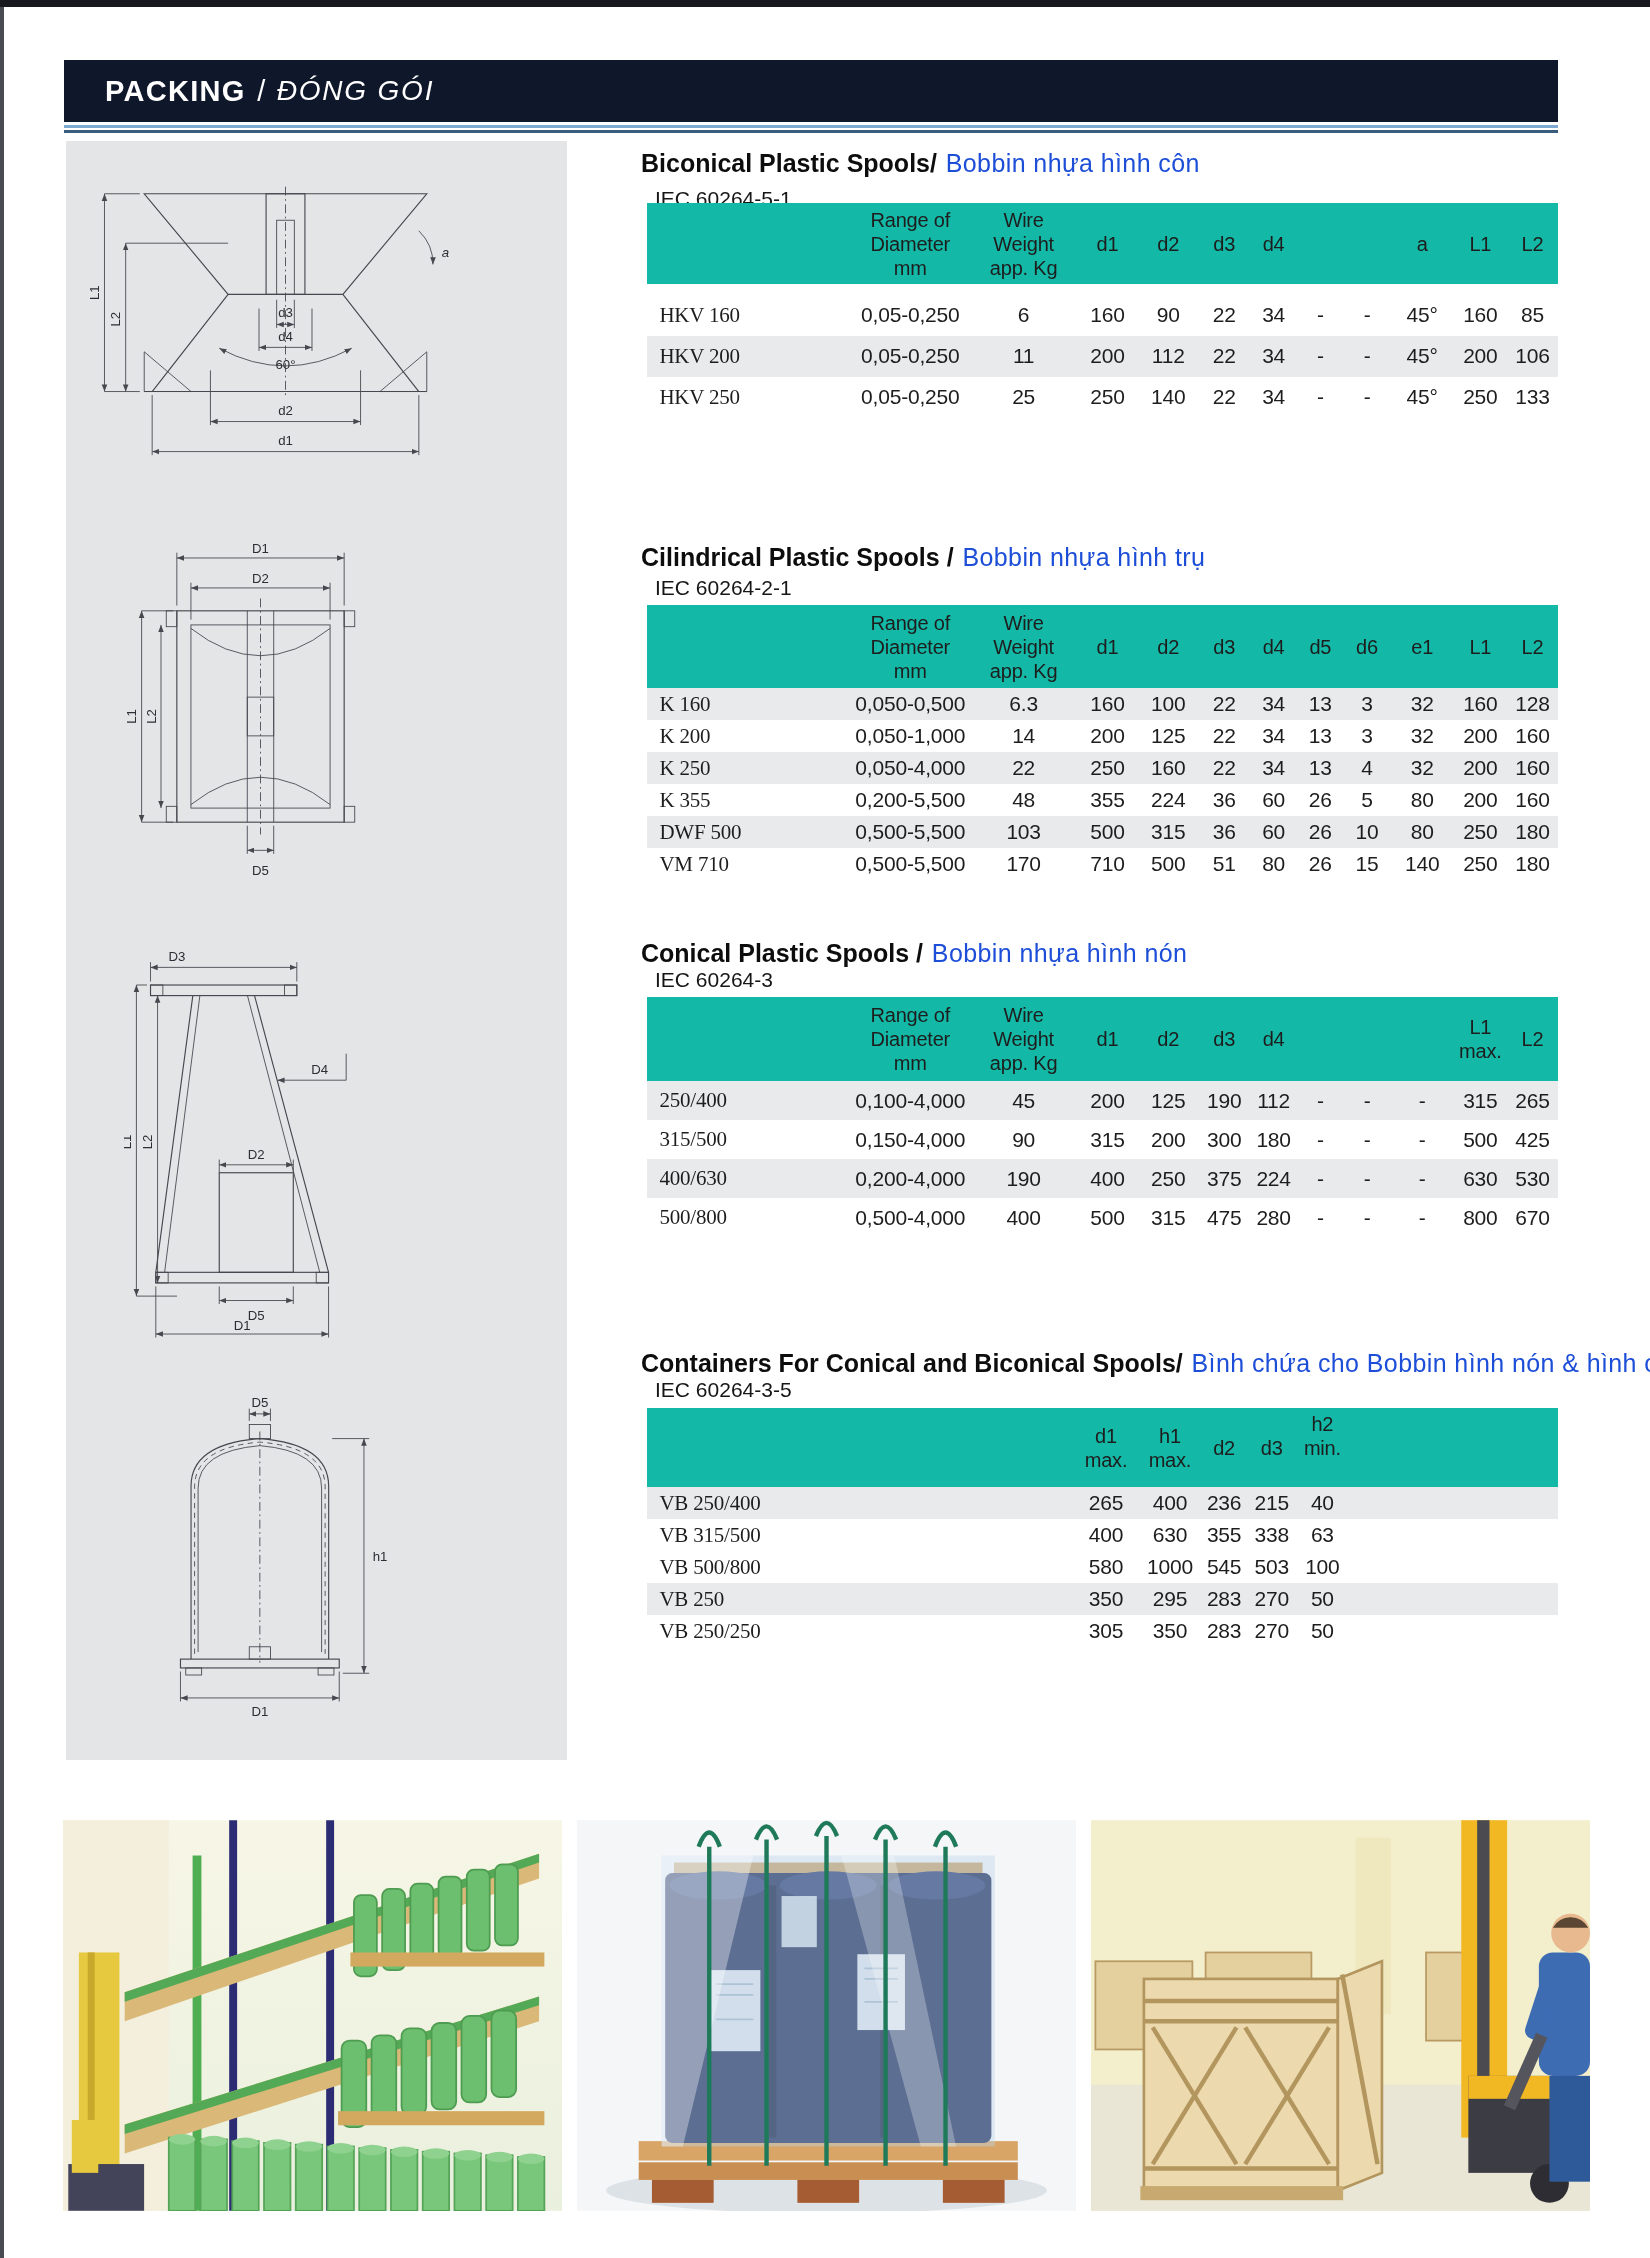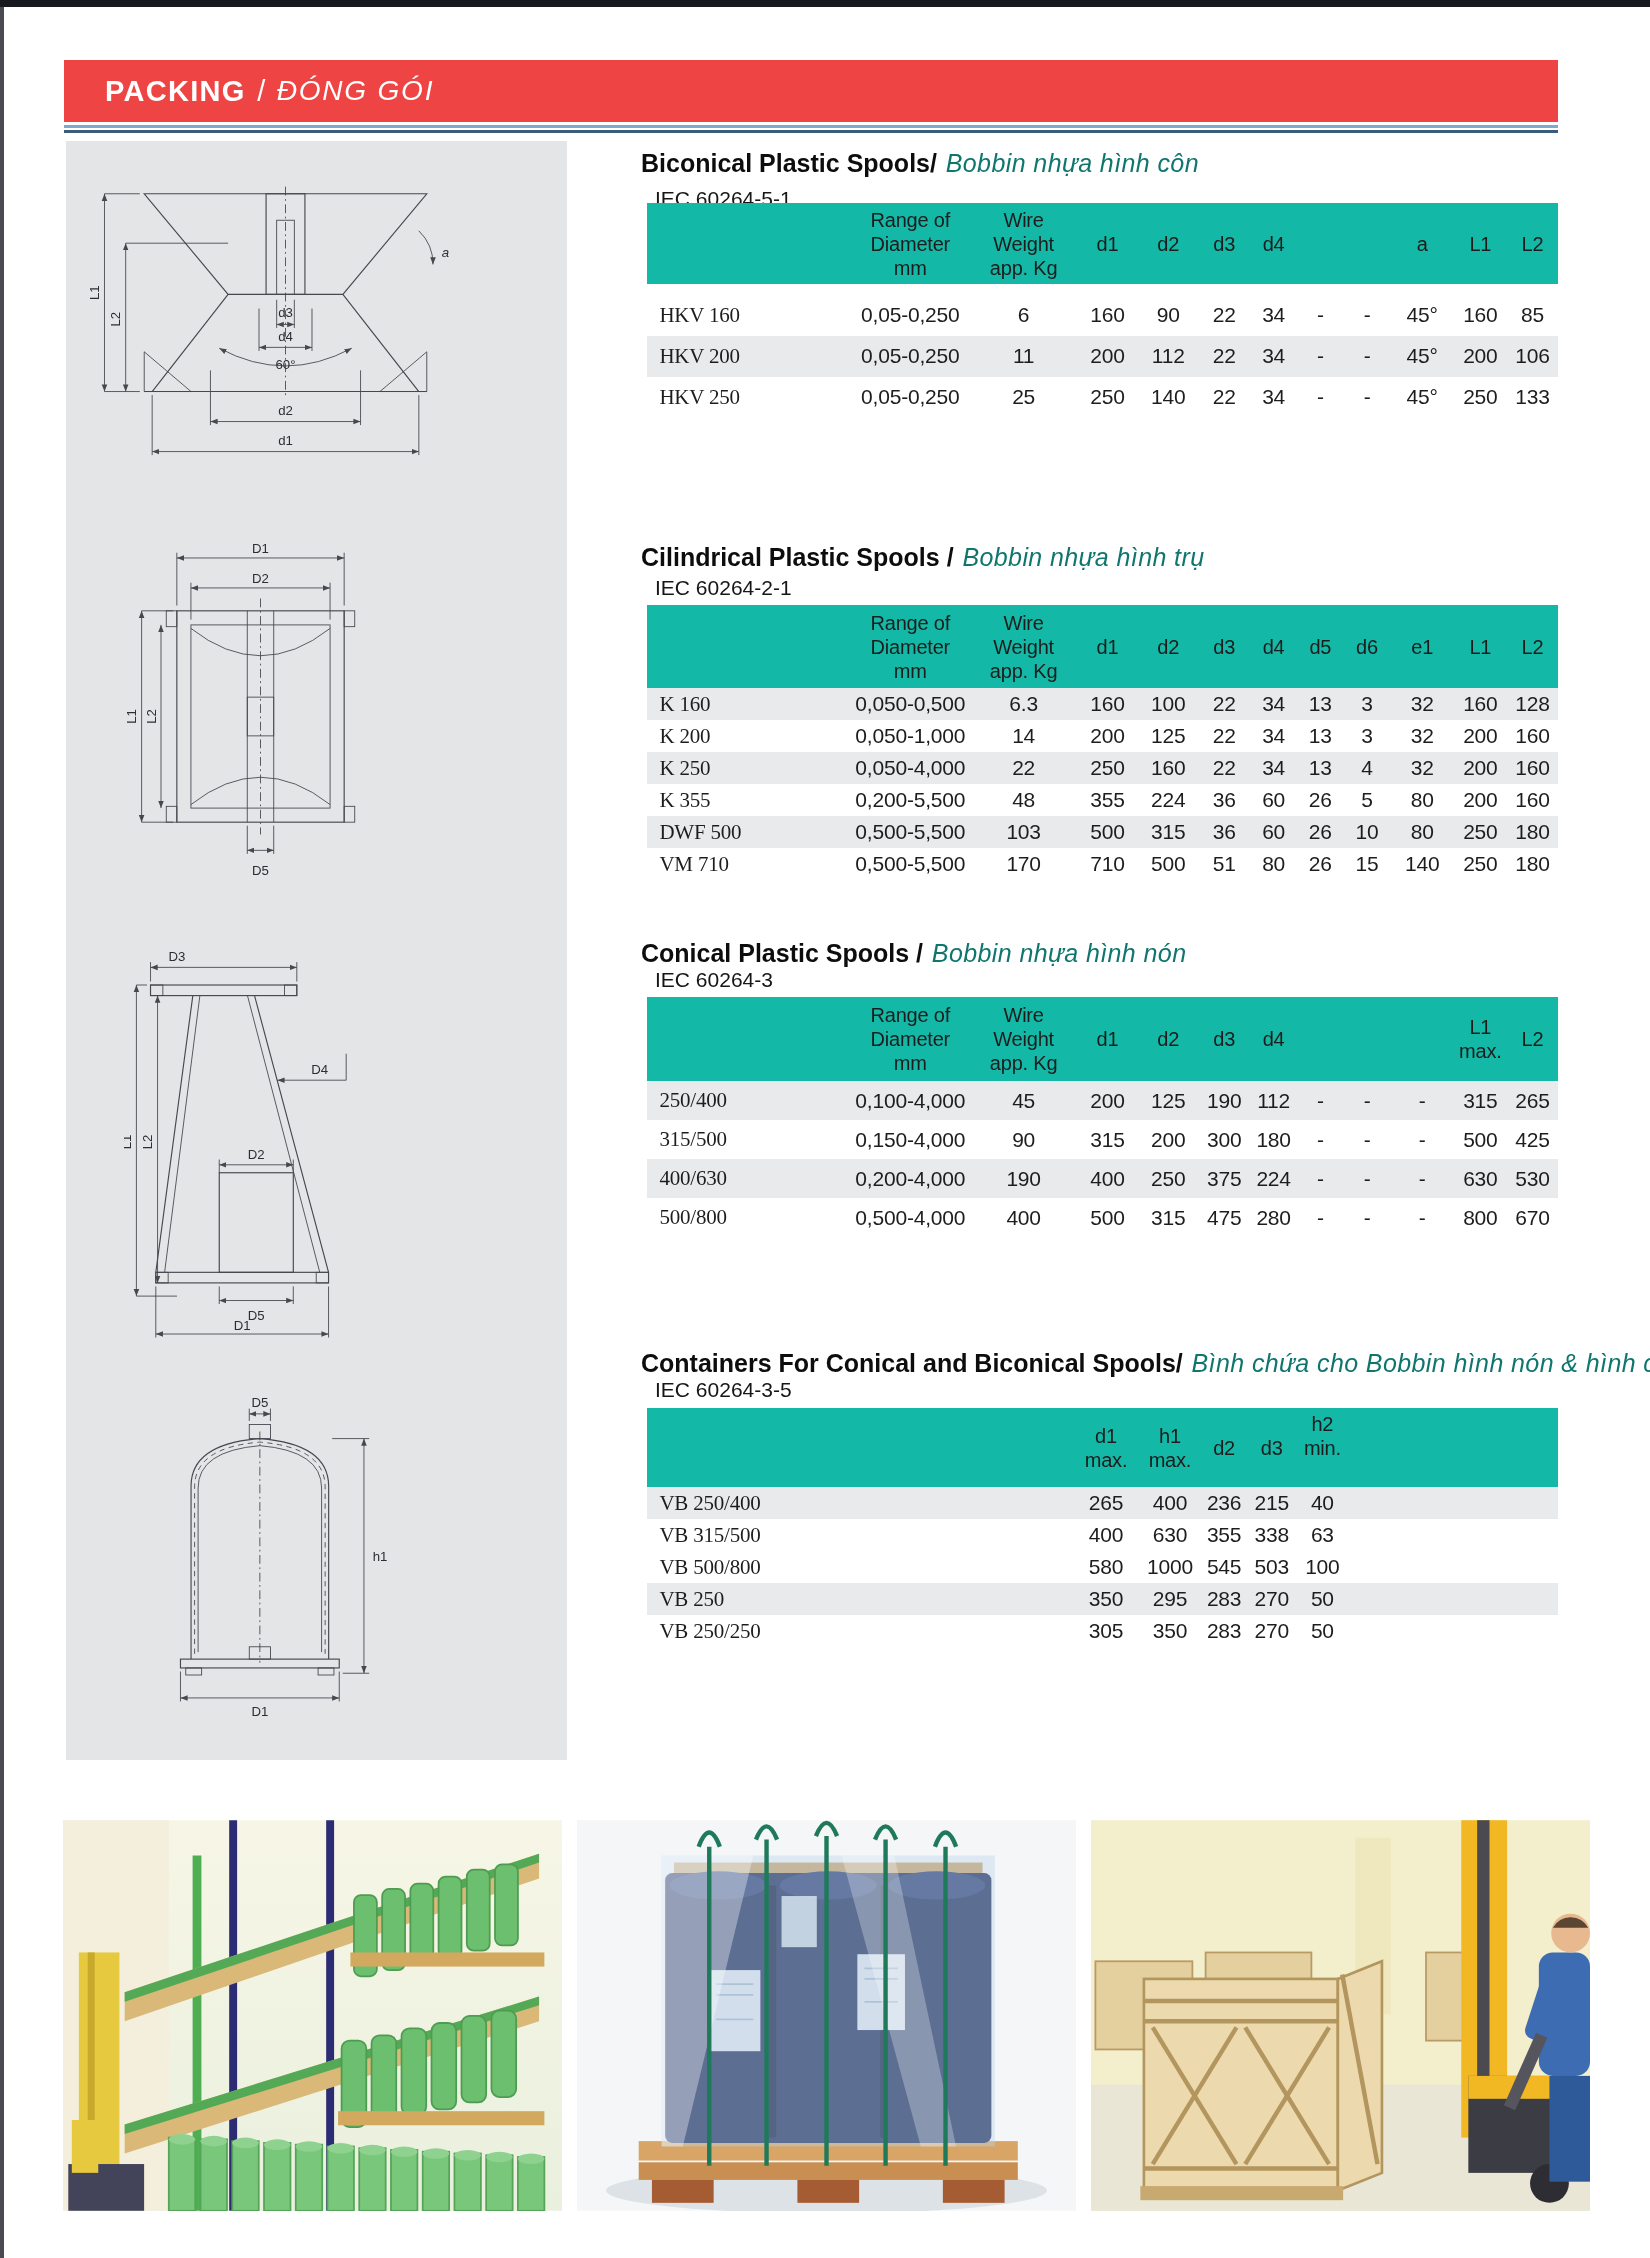--- a/index.html
+++ b/index.html
@@ -2,39 +2,39 @@
 <html style="font-size:14px"><head>
 <meta charset="utf-8">
 <style>
   html,body{margin:0;padding:0;background:#fff;}
   .page{position:relative;width:1651px;height:2258px;background:#ffffff;
         font-family:"Liberation Sans",sans-serif;overflow:hidden;color:#1d1d1d;}
   .topstrip{position:absolute;left:0;top:0;width:1651px;height:7px;background:#18181f;}
   .leftstrip{position:absolute;left:0;top:7px;width:3.5px;height:2251px;background:#4a4a52;}
 
   
-  .titlebar{position:absolute;left:64px;top:60px;width:1494px;height:62px;background:#ef4444;
+  .titlebar{position:absolute;left:64px;top:60px;width:1494px;height:62px;background:#0f172a;
             display:flex;align-items:center;padding-left:41px;box-sizing:border-box;color:#fff;}
   .titlebar .en{font-weight:bold;font-size:29px;letter-spacing:1.3px;}
   .titlebar .sep{font-size:29px;margin:0 11.5px;font-weight:normal;}
   .titlebar .vi{font-style:italic;font-size:28px;letter-spacing:1.8px;}
   .rule1{position:absolute;left:64px;top:125px;width:1494px;height:2.6px;background:#7ea9d0;}
   .rule2{position:absolute;left:64px;top:130px;width:1494px;height:2.6px;background:#3a5d7d;}
 
   
   .panel{position:absolute;left:66px;top:141px;width:501px;height:1619px;background:#e3e5e7;}
   .diag{position:absolute;}
   .diag text{font-family:"Liberation Sans",sans-serif;font-size:15px;fill:#2b2e33;}
   .dln{stroke:#45484e;stroke-width:1.3;fill:none;}
   .dthin{stroke:#45484e;stroke-width:1;fill:none;}
 
   
   .sec-title{position:absolute;left:641px;font-size:25px;line-height:26.5px;white-space:nowrap;color:#0d0d0d;}
   .sec-title .en{font-weight:bold;}
-  .sec-title .vi{font-style:italic;font-weight:normal;color:#0f766e;margin-left:8.8px;letter-spacing:0.4px;}
+  .sec-title .vi{font-weight:normal;color:#1d4ed8;margin-left:8.8px;letter-spacing:0.4px;}
   .sec-iec{position:absolute;left:655px;font-size:21px;color:#161616;white-space:nowrap;}
 
   
   table.spec{position:absolute;left:647px;width:911px;border-collapse:collapse;table-layout:fixed;
              font-size:21px;color:#1d1d1d;letter-spacing:-0.2px;}
   table.spec th{background:#14b8a6;font-weight:normal;font-size:20px;line-height:24px;
                 text-align:center;vertical-align:middle;padding:0;}
   table.spec td{text-align:center;padding:0;}
   table.spec td.rowname{text-align:left;padding-left:12.4px;font-family:Liberation Serif, serif;}
   table.spec th span{display:block;}

